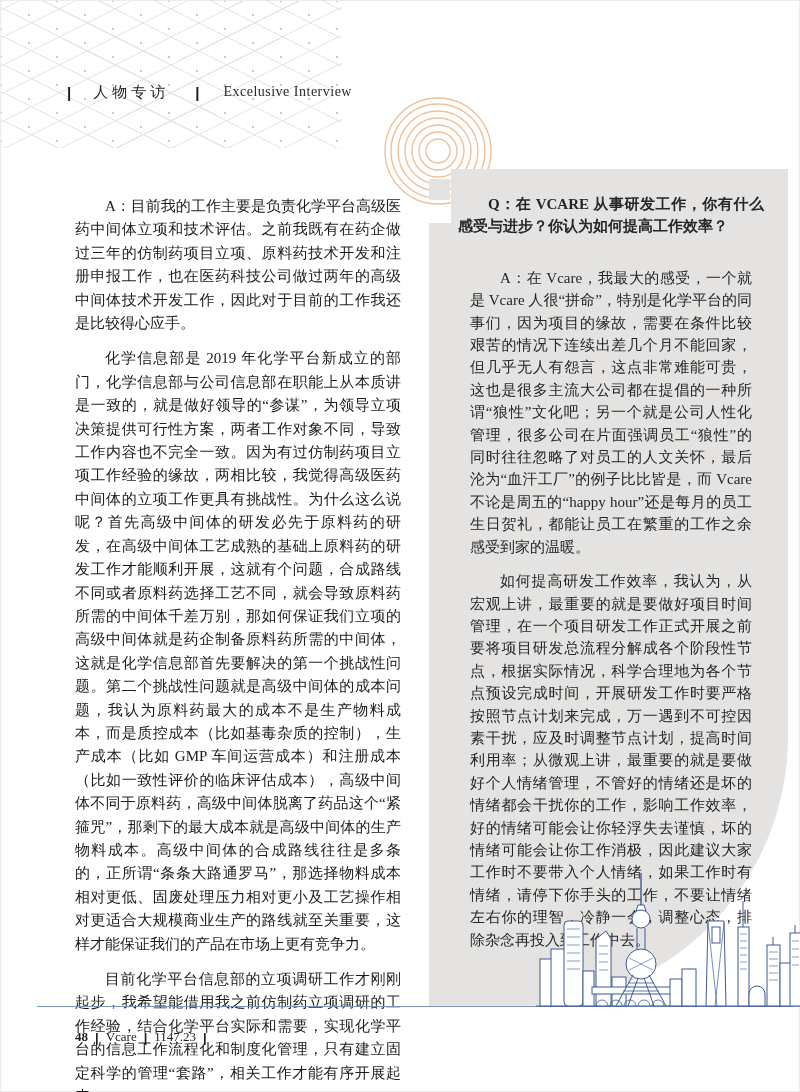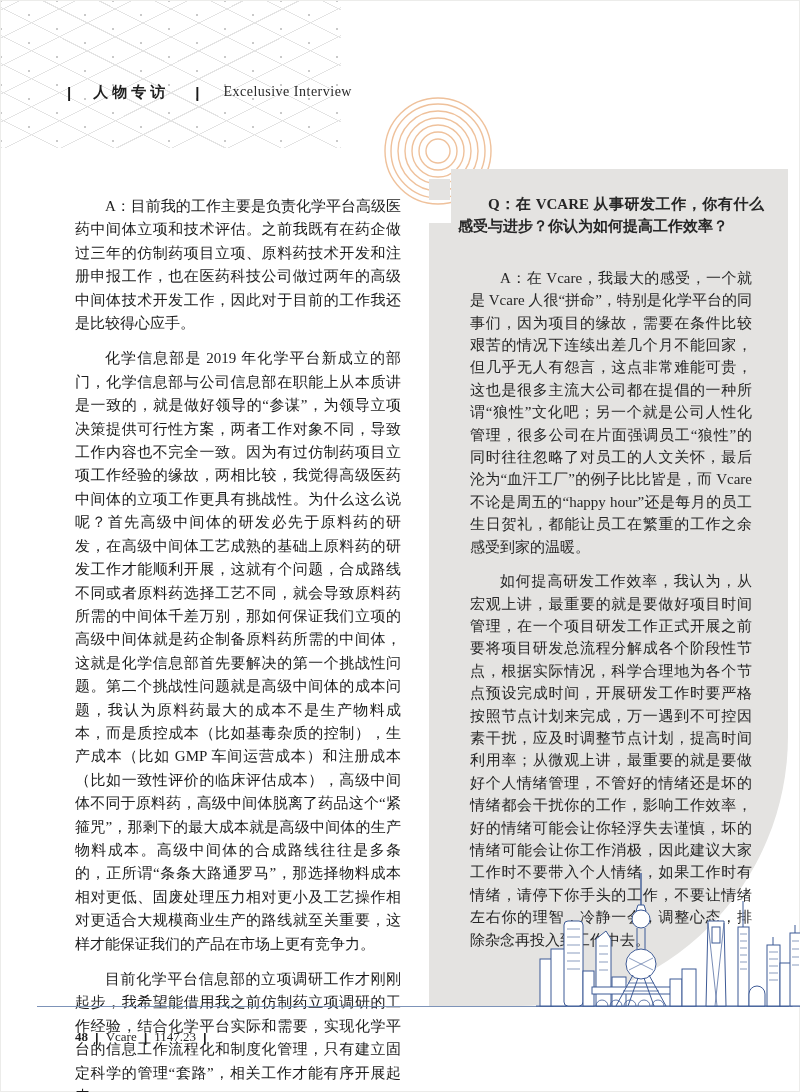--- a/index.html
+++ b/index.html
@@ -23,21 +23,21 @@
       repeating-linear-gradient(26.6deg,#e4e4e4 0 1px,transparent 1px 25px),
       repeating-linear-gradient(-26.6deg,#e4e4e4 0 1px,transparent 1px 25px);
     background-size:56px 28px,56px 28px,auto,auto;
     background-position:0 0,28px 14px,0 0,0 0;
   }
   .header{
     position:absolute;left:66px;top:80px;height:22px;
     display:flex;align-items:center;white-space:nowrap;
   }
   .hbar{font-weight:bold;color:#1a1a1a;font-size:15px;font-family:"Liberation Sans",sans-serif;}
-  .hcn{font-weight:bold;color:#1f1f1f;font-size:15px;letter-spacing:4px;margin-left:22px;}
+  .hcn{font-weight:normal;color:#1f1f1f;font-size:15px;letter-spacing:4px;margin-left:22px;}
   .hbar2{margin-left:26px;}
   .hen{color:#2a2a2a;font-size:14px;margin-left:24px;letter-spacing:0.5px;text-align:center;}
 
   
   .circles{position:absolute;left:380px;top:93px;}
 
   
   .panel-square{position:absolute;left:428px;top:178px;width:21px;height:21px;background:#e4e3e1;}
   .panel-strip{position:absolute;left:428px;top:222px;width:23px;height:783px;background:#e4e3e1;}
   .panel-main{

